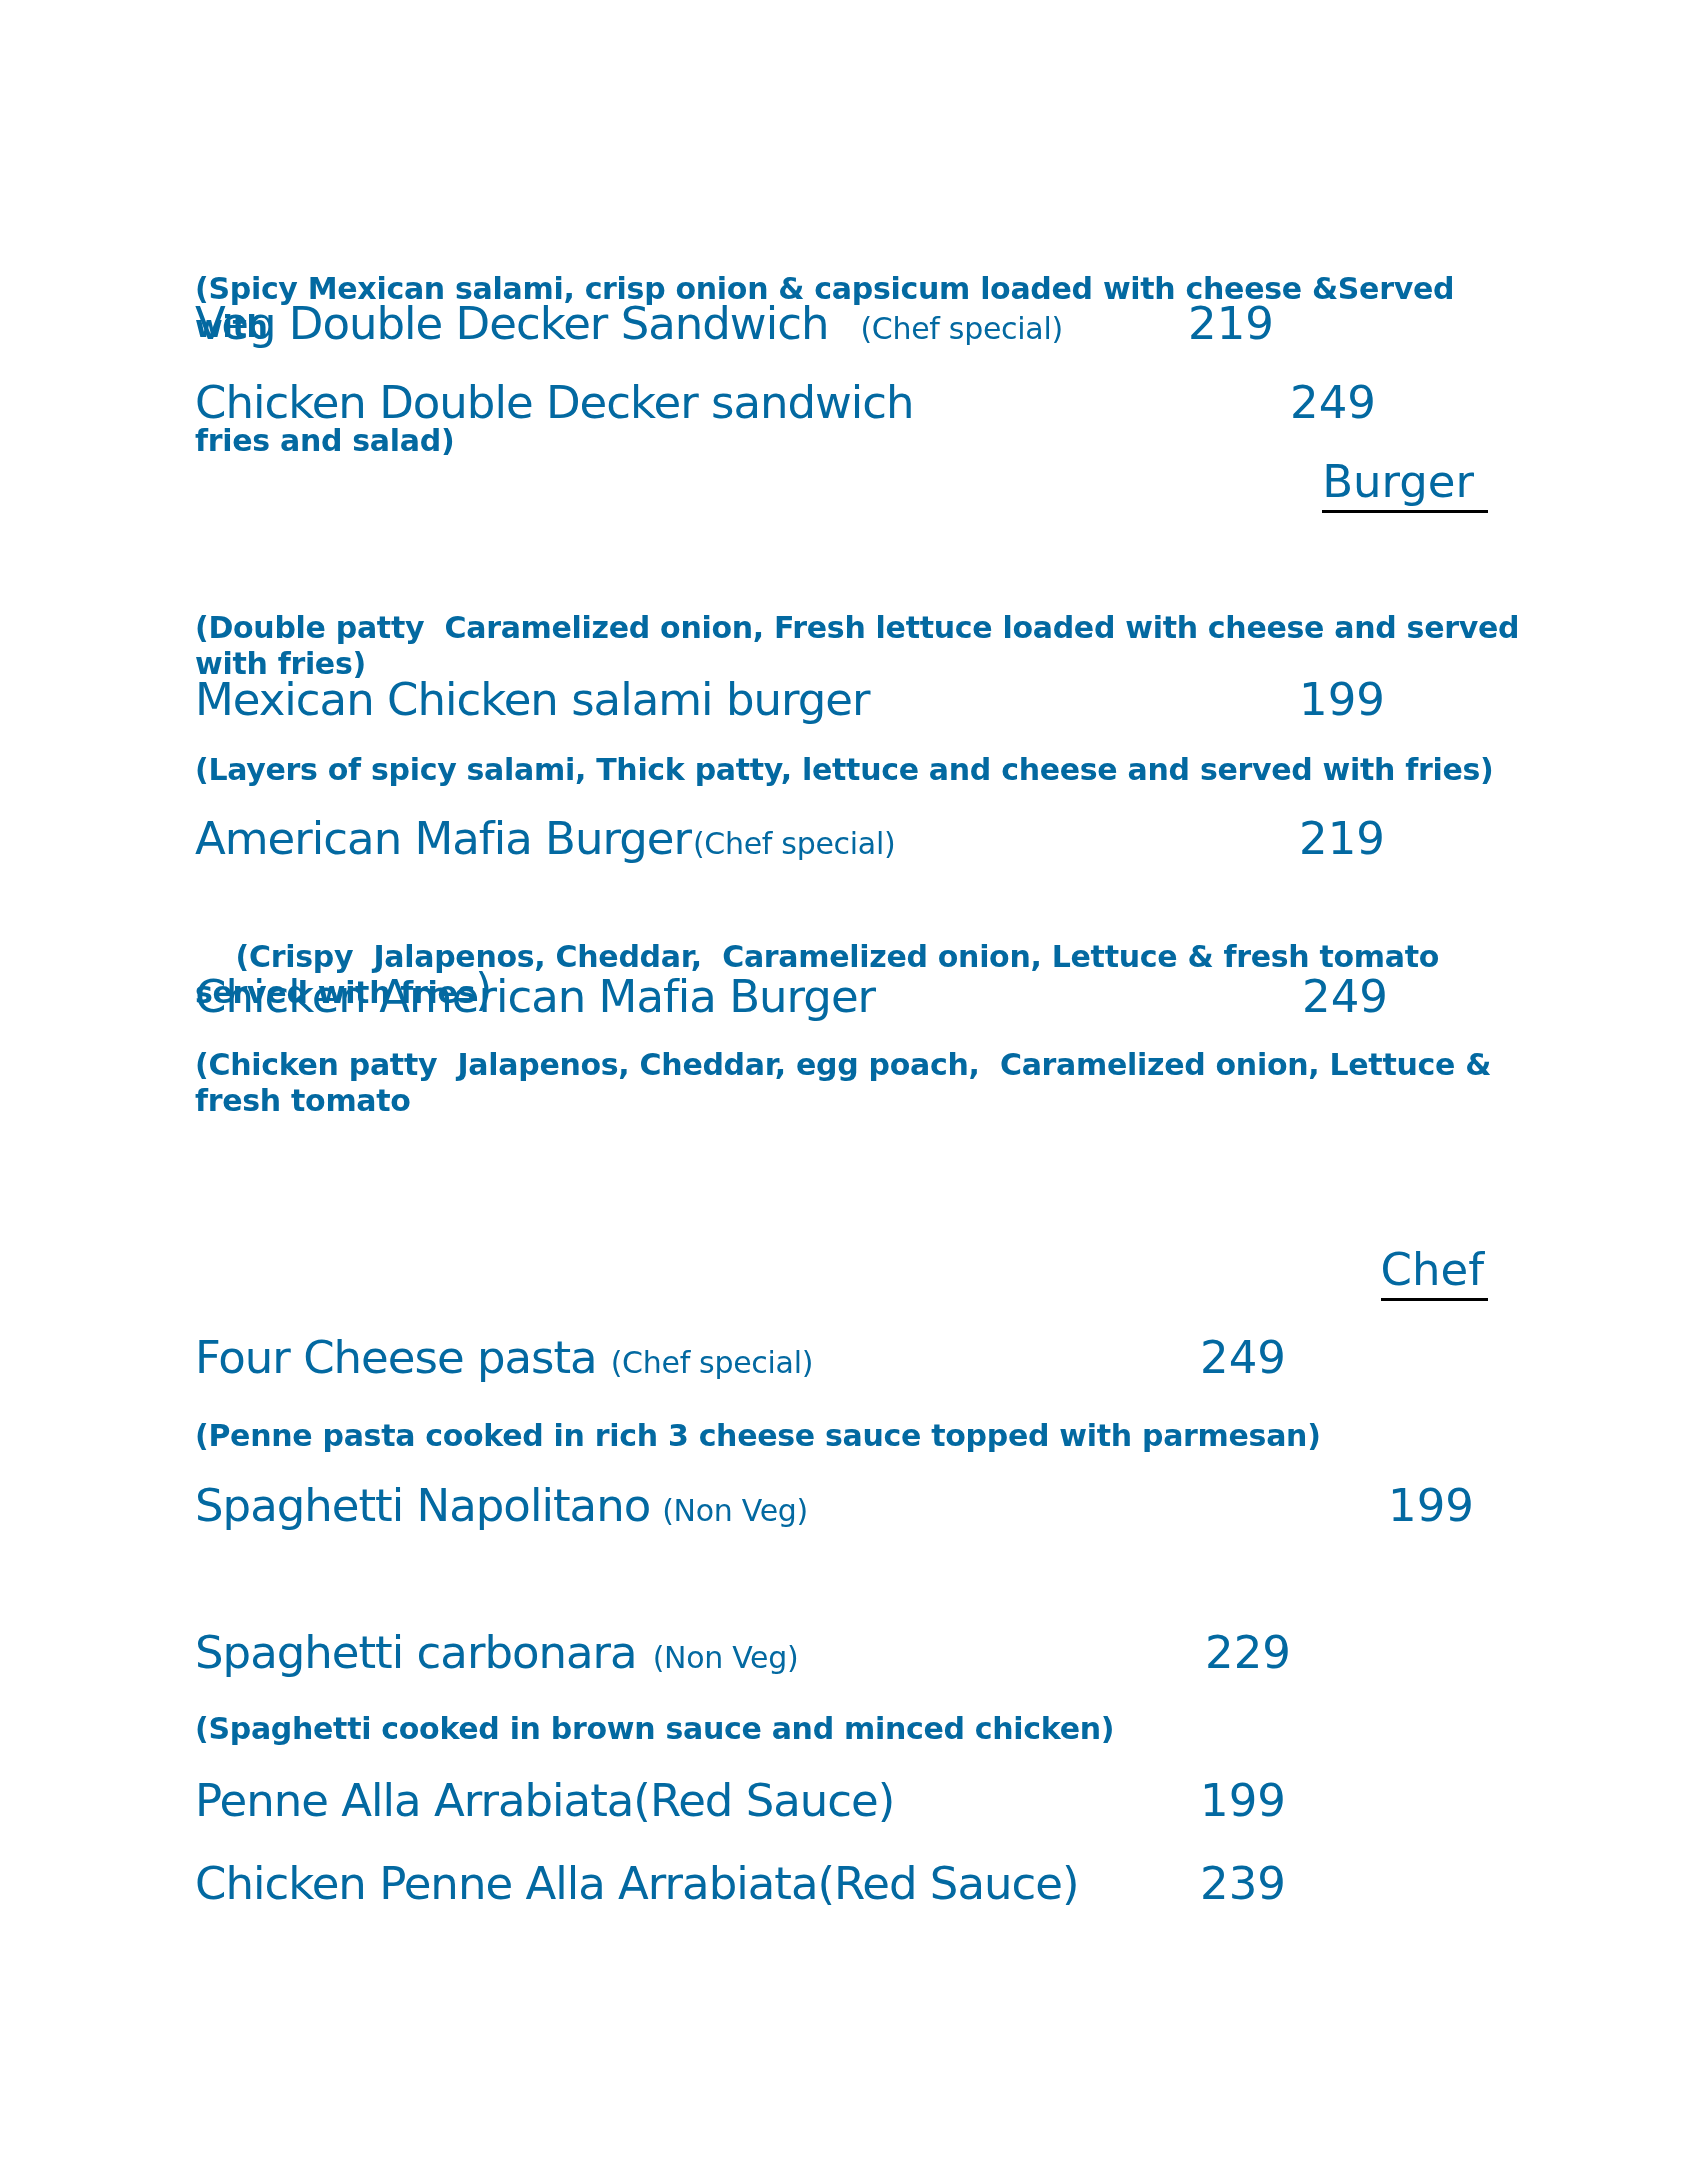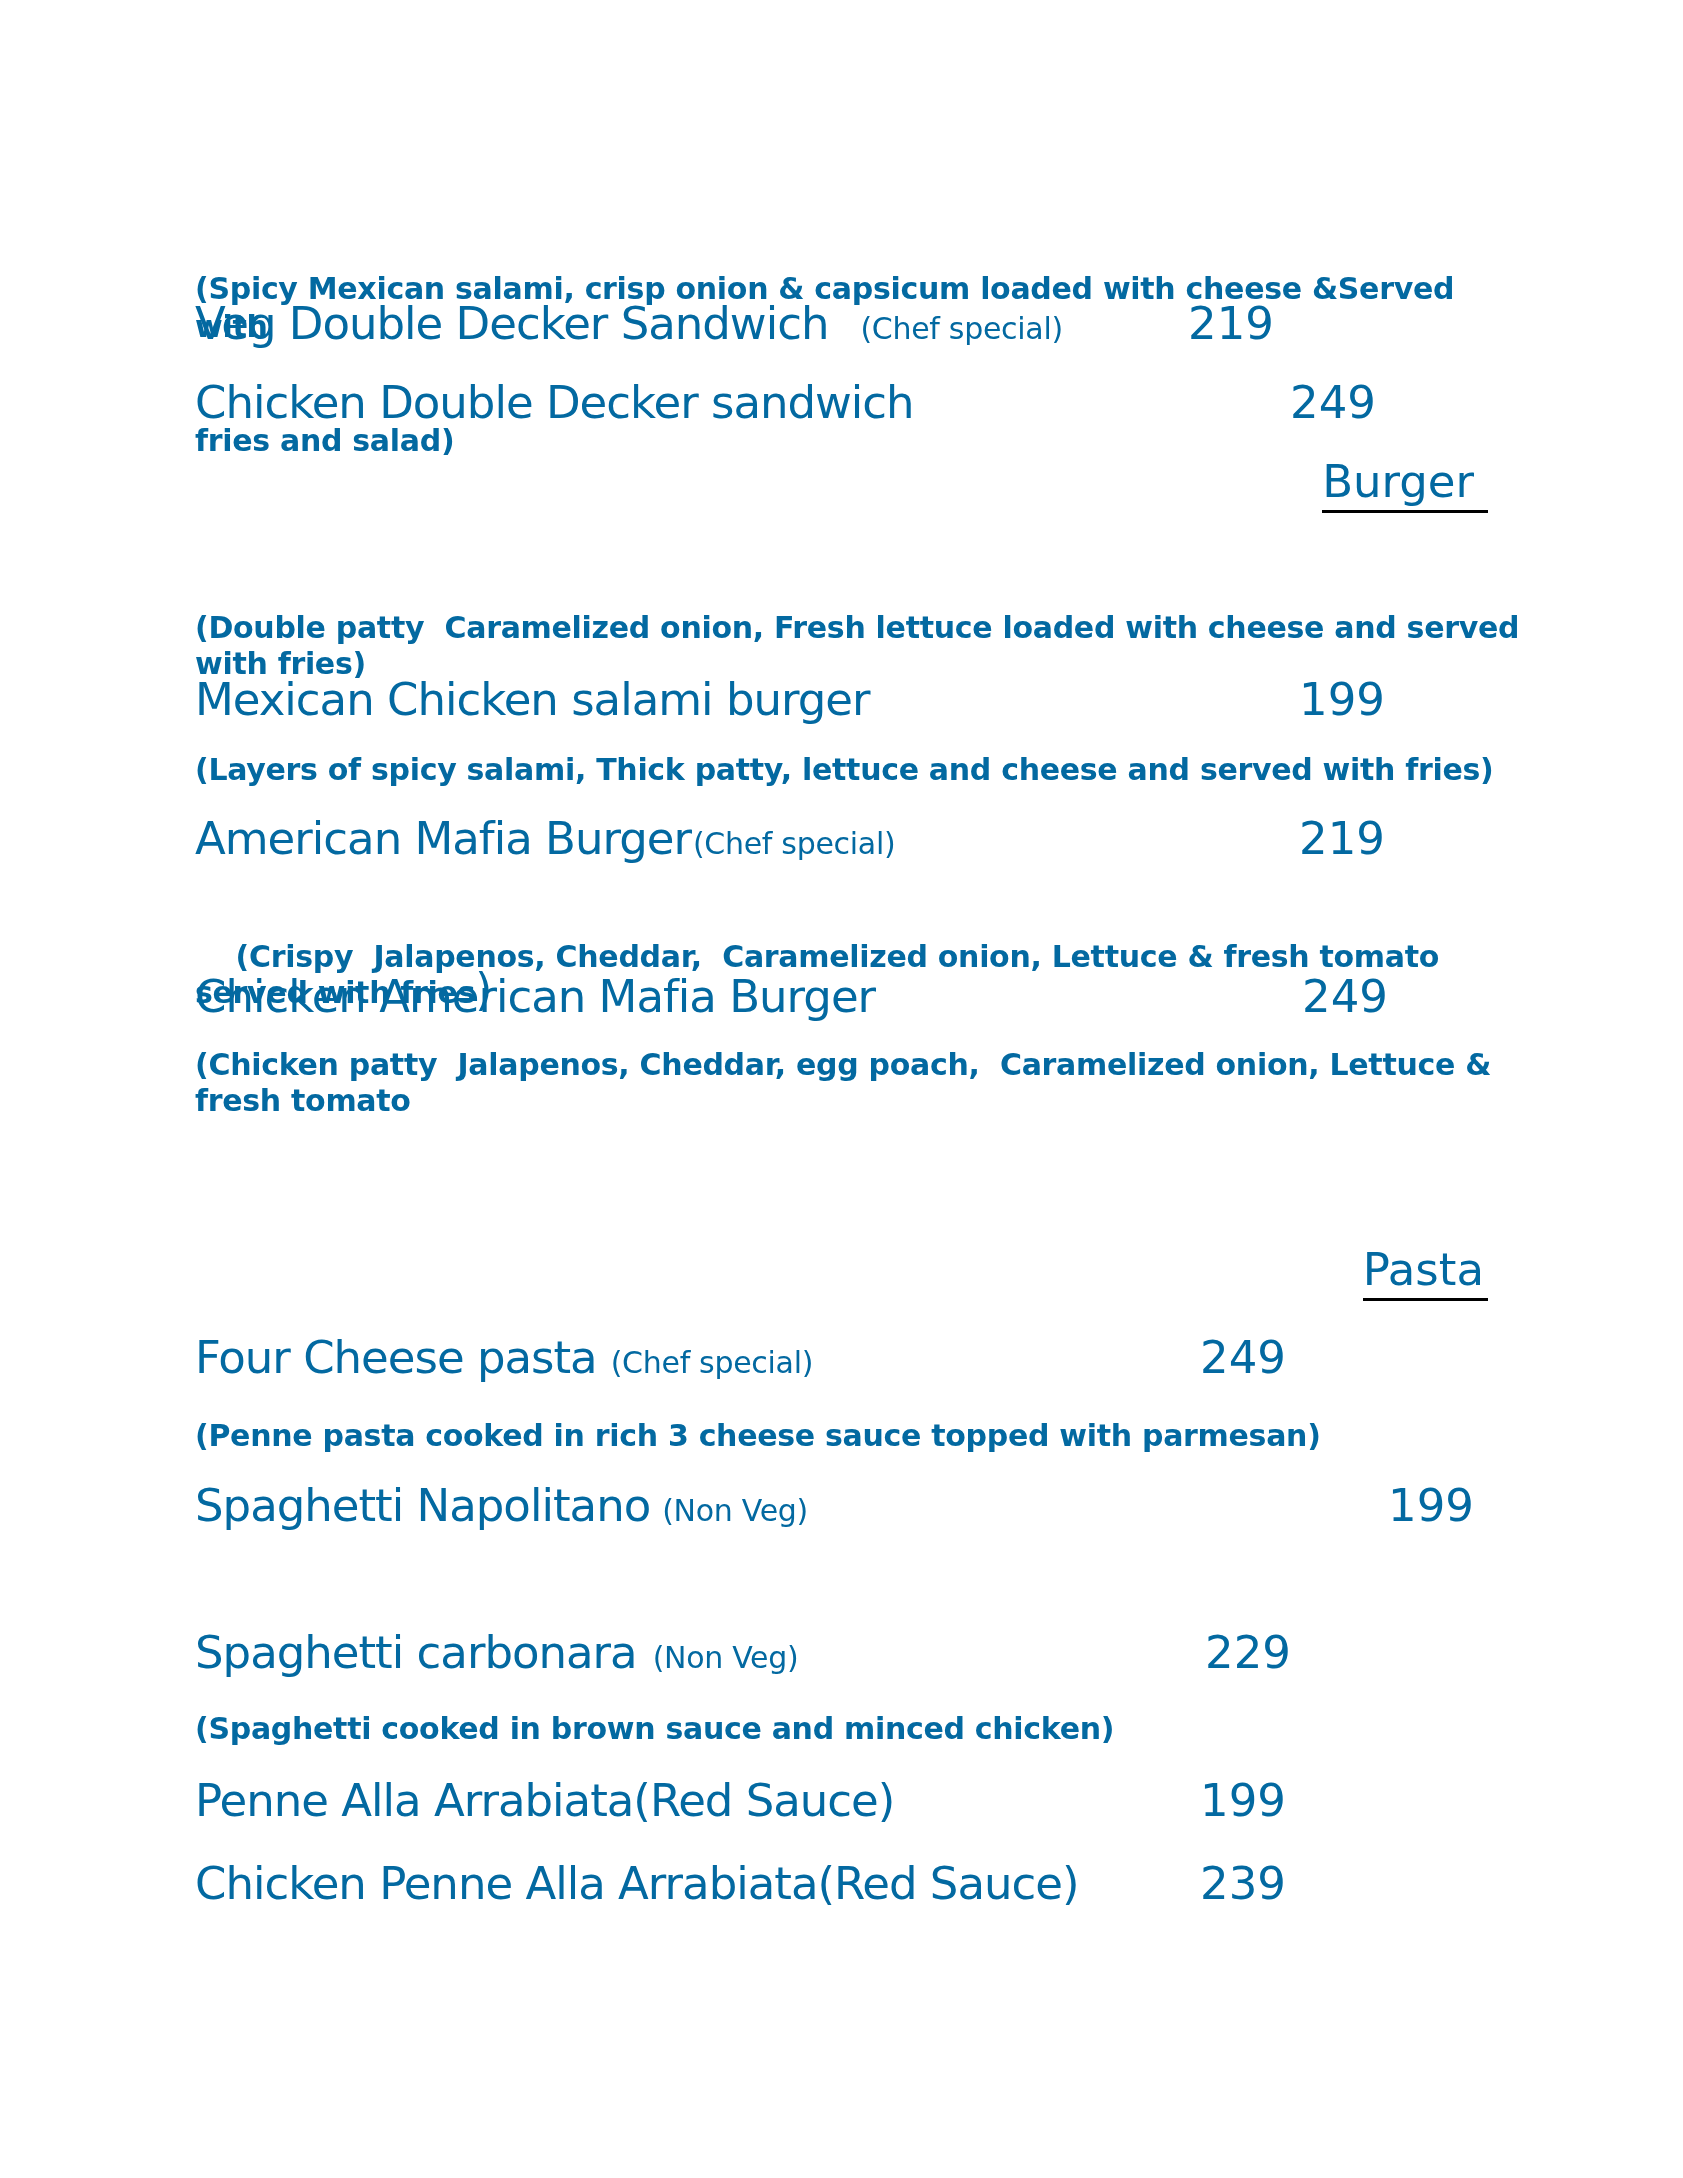--- a/index.html
+++ b/index.html
@@ -115,21 +115,21 @@
     <span>(Crispy  Jalapenos, Cheddar,  Caramelized onion, Lettuce &amp; fresh tomato served with fries</span><span class="big-paren">)</span>
   </div>
 
   <div class="row" style="top:970px">
     <span class="item-name">Chicken American Mafia Burger</span>
     <span class="price" style="left:1107px">249</span>
   </div>
   <div class="desc" style="top:1047px">(Chicken patty  Jalapenos, Cheddar, egg poach,  Caramelized onion, Lettuce &amp; fresh tomato</div>
 
   <div class="heading" style="top:1243px">
-    <span class="u" style="padding-right:4px">Pasta</span>
+    <span class="u" style="padding-right:4px">Chef</span>
   </div>
 
   <div class="row" style="top:1331px">
     <span class="item-name">Four Cheese pasta</span><span class="note" style="margin-left:14px">(Chef special)</span>
     <span class="price" style="left:1005px">249</span>
   </div>
   <div class="desc" style="top:1418px">(Penne pasta cooked in rich 3 cheese sauce topped with parmesan)</div>
 
   <div class="row" style="top:1479px">
     <span class="item-name">Spaghetti Napolitano</span><span class="note" style="margin-left:12px">(Non Veg)</span>

